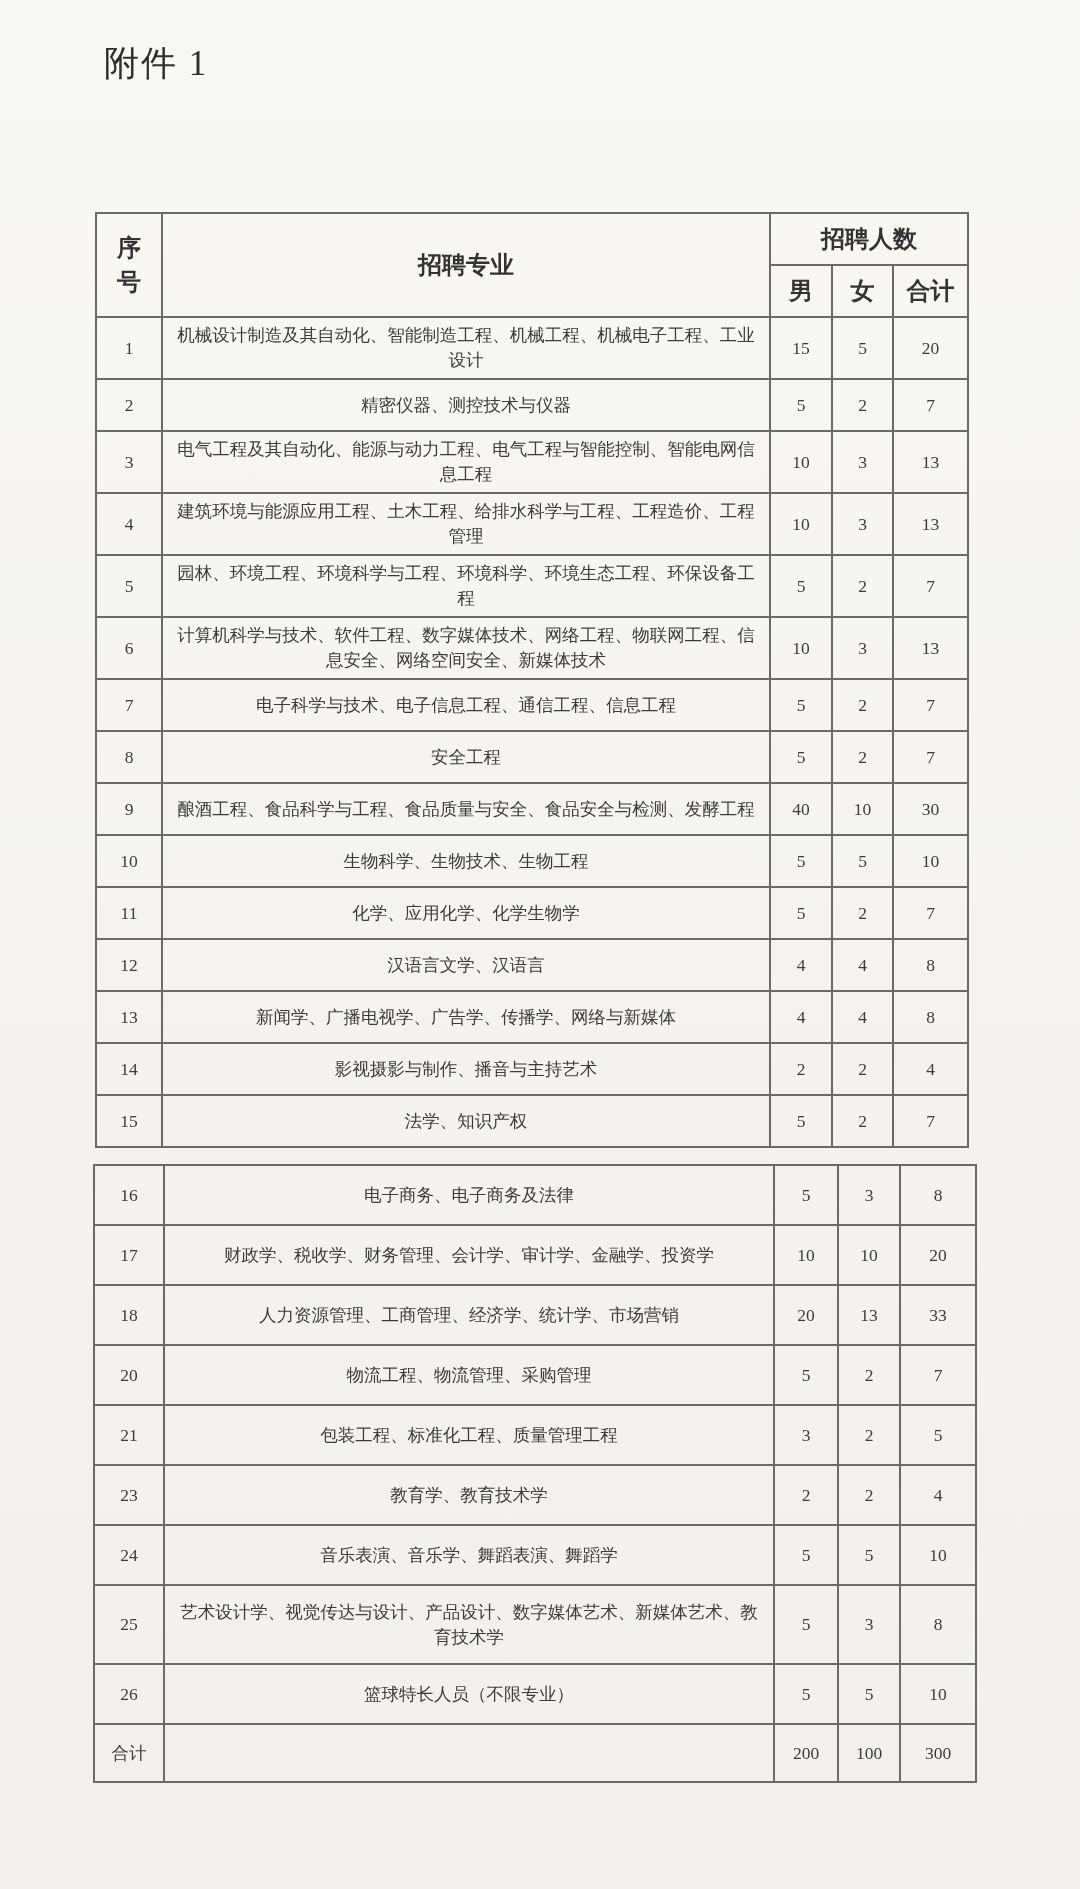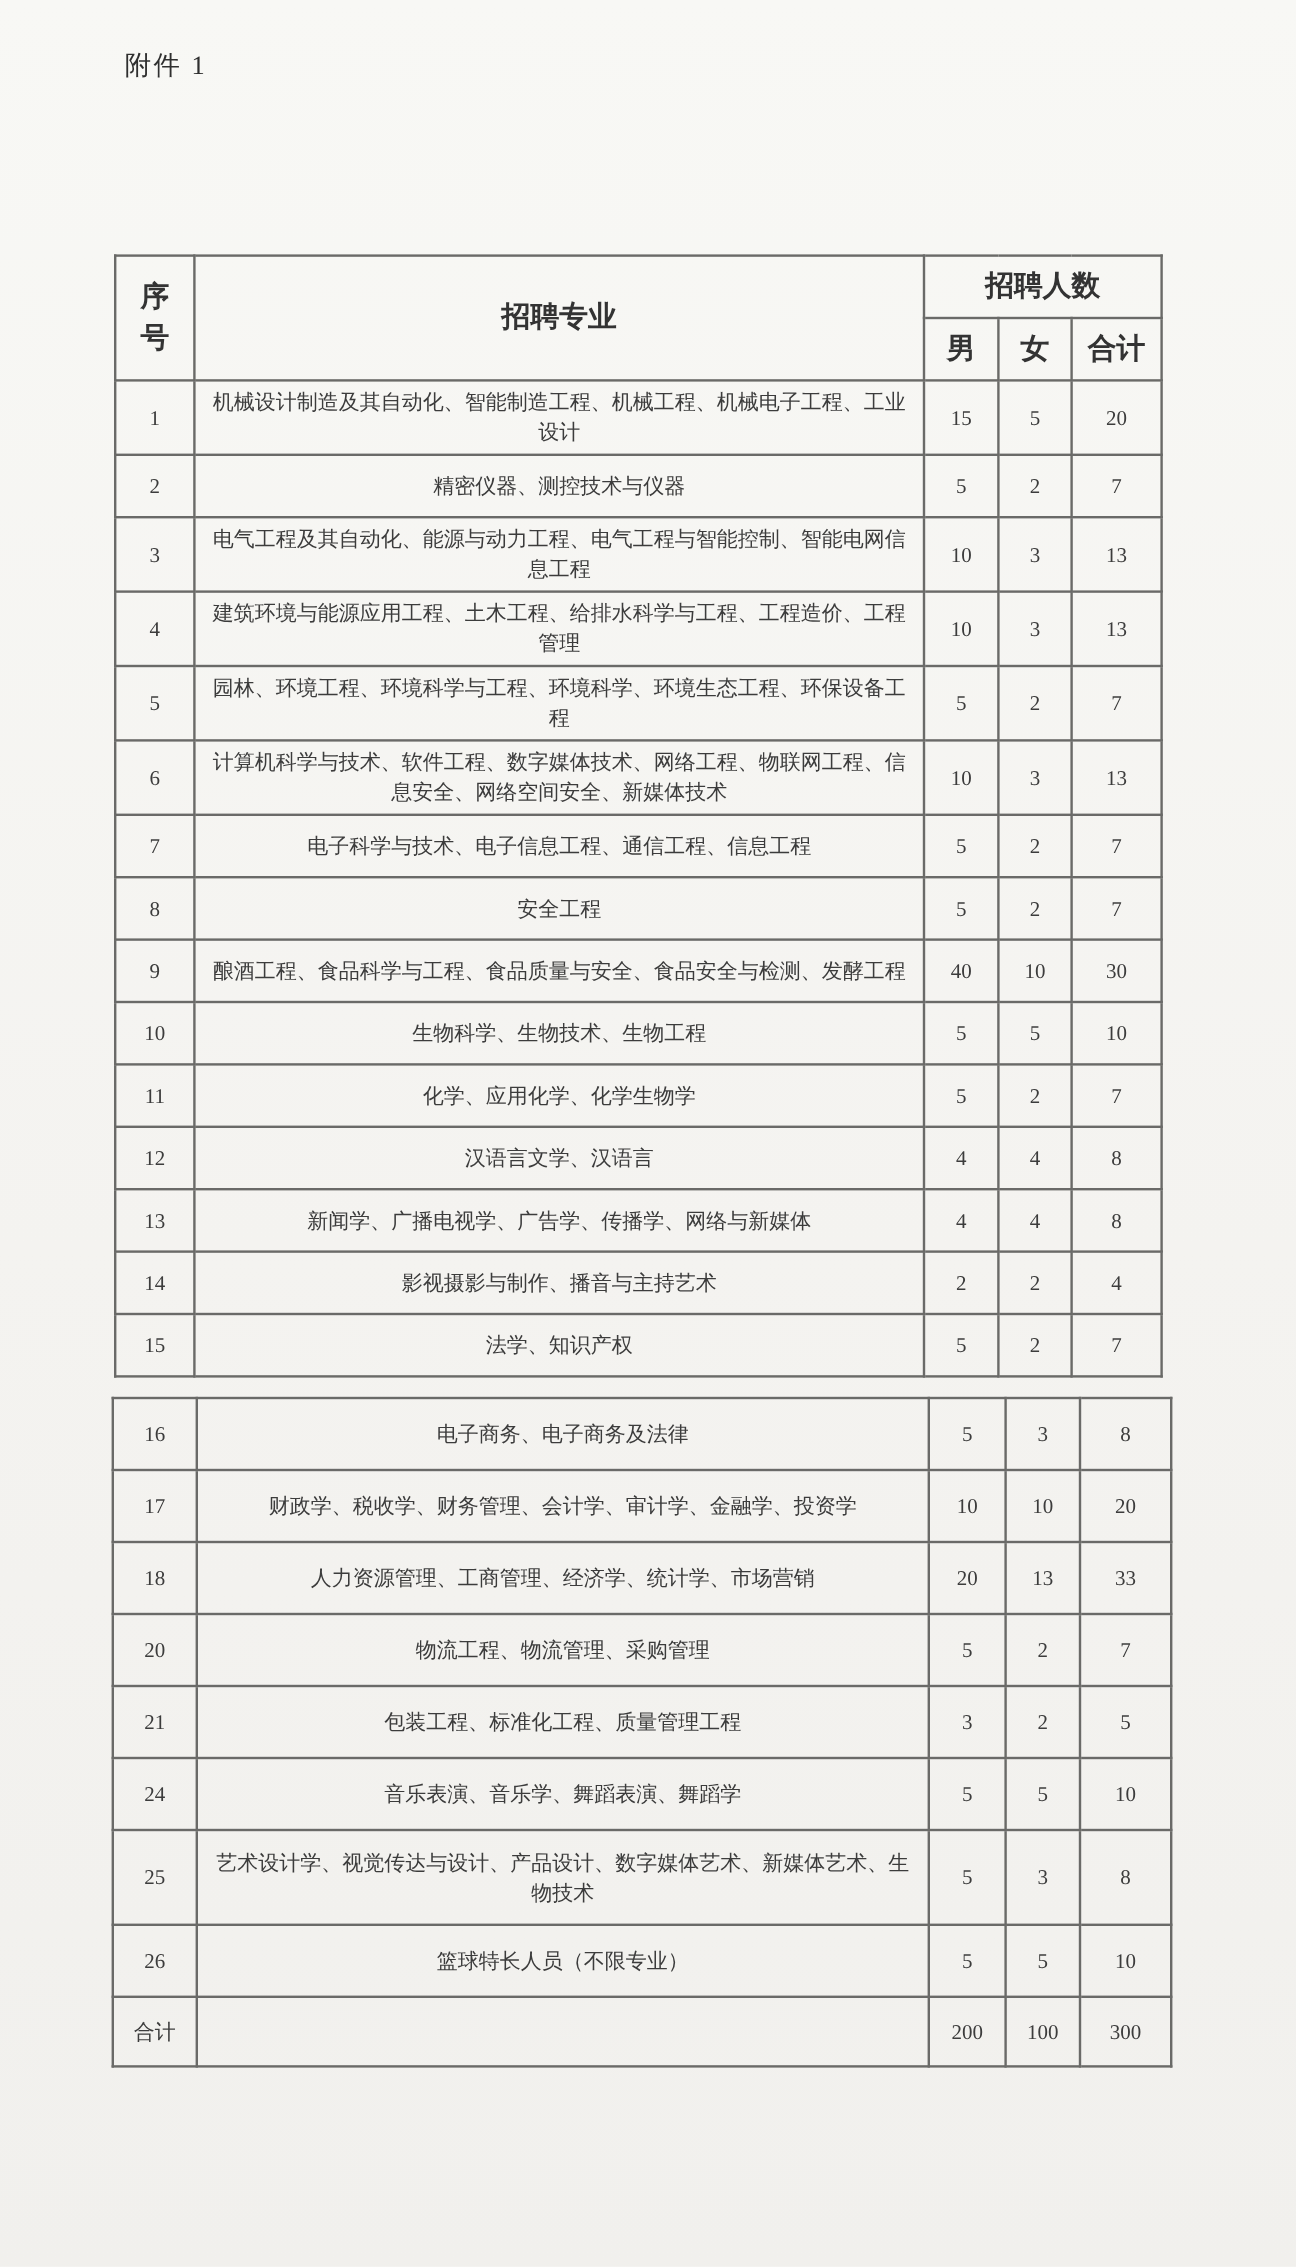--- a/index.html
+++ b/index.html
@@ -6,21 +6,21 @@
   .page{
     position:relative;
     width:1080px;height:1889px;
     background:linear-gradient(180deg,#f8f8f5 0%,#f4f3f0 55%,#f1f0ed 100%);
     font-family:"Liberation Serif","DejaVu Serif",serif;
     color:#3c3c3c;
     overflow:hidden;
   }
   .attachment{
     position:absolute;left:104px;top:40px;
-    font-size:22px;letter-spacing:2px;color:#2f2f2f;
+    font-size:35px;letter-spacing:2px;color:#2f2f2f;
   }
   .title{
     position:absolute;left:95px;top:128px;width:880px;
     margin:0;text-align:center;
     font-size:37px;font-weight:bold;letter-spacing:3px;color:#1f1f1f;
   }
   table.t{
     position:absolute;border-collapse:collapse;table-layout:fixed;
     background:transparent;
   }
@@ -228,29 +228,36 @@
           <td>7</td>
         </tr>
         <tr class="r1">
           <td>21</td>
           <td class="major">包装工程、标准化工程、质量管理工程</td>
           <td>3</td>
           <td>2</td>
           <td>5</td>
         </tr>
         <tr class="r1">
+          <td>23</td>
+          <td class="major">教育学、教育技术学</td>
+          <td>2</td>
+          <td>2</td>
+          <td>4</td>
+        </tr>
+        <tr class="r1">
           <td>24</td>
           <td class="major">音乐表演、音乐学、舞蹈表演、舞蹈学</td>
           <td>5</td>
           <td>5</td>
           <td>10</td>
         </tr>
         <tr class="r2">
           <td>25</td>
-          <td class="major">艺术设计学、视觉传达与设计、产品设计、数字媒体艺术、新媒体艺术、生物技术</td>
+          <td class="major">艺术设计学、视觉传达与设计、产品设计、数字媒体艺术、新媒体艺术、教育技术学</td>
           <td>5</td>
           <td>3</td>
           <td>8</td>
         </tr>
         <tr class="r1">
           <td>26</td>
           <td class="major">篮球特长人员（不限专业）</td>
           <td>5</td>
           <td>5</td>
           <td>10</td>

